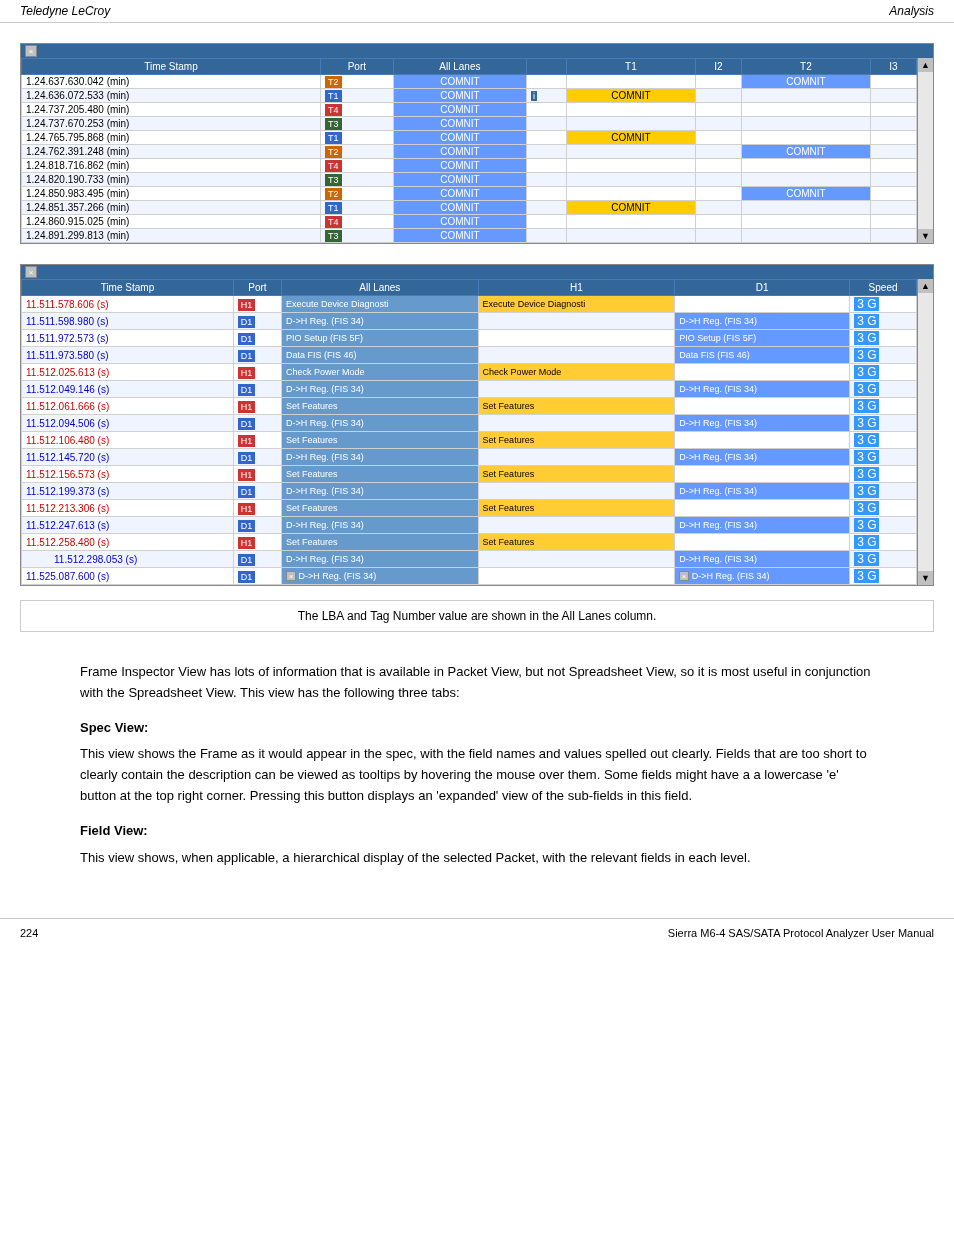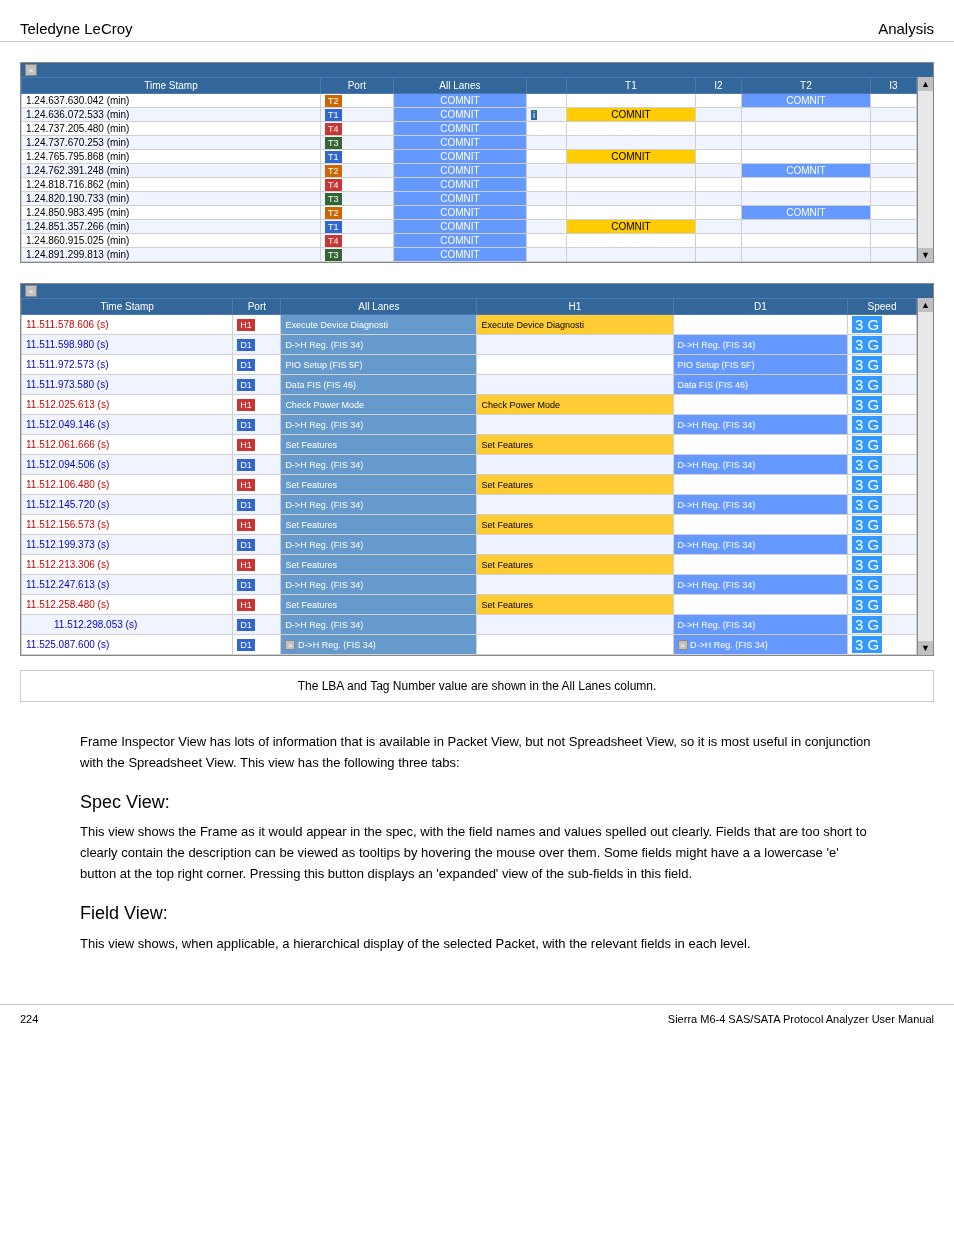--- a/index.html
+++ b/index.html
@@ -9,23 +9,24 @@
       background: #fff;
       color: #000;
       width: 954px;
       min-height: 1235px;
     }
 
     
     .page-header {
       display: flex;
       justify-content: space-between;
-      padding: 20px 20px 4px 20px;
+      padding: 4px 20px 4px 20px;
       border-bottom: 1px solid #ccc;
-      font-size: 15px;
+      font-size: 12px;
+      font-style: italic;
     }
 
     
     .page-content {
       padding: 10px 20px;
     }
 
     
     .table-container {
       border: 1px solid #888;
@@ -91,21 +92,21 @@
     .port-d1 { background: #3366cc !important; color: white; font-size: 9px; padding: 1px 3px; }
 
     .cell-commit { background: #6699ff !important; color: white; font-size: 9px; text-align: center; }
     .cell-highlight { background: #ffcc00 !important; color: #000; font-size: 9px; text-align: center; }
     .cell-blue { background: #6699ff !important; color: white; font-size: 9px; text-align: center; }
 
     .speed-badge {
       background: #3399ff;
       color: white;
       padding: 0 3px;
-      font-size: 15px;
+      font-size: 12px;
       text-align: center;
     }
 
     
     .caption-line {
       border: 1px solid #ccc;
       padding: 8px 20px;
       text-align: center;
       font-size: 12px;
       margin-bottom: 20px;
@@ -114,22 +115,22 @@
 
     
     .body-text {
       padding: 10px 60px 20px 60px;
       font-size: 13px;
       line-height: 1.6;
       color: #000;
     }
 
     .section-heading {
-      font-weight: normal;
-      font-size: 18px;
+      font-weight: bold;
+      font-size: 13px;
       margin-top: 14px;
       margin-bottom: 6px;
     }
 
     
     .page-footer {
       display: flex;
       justify-content: space-between;
       padding: 8px 20px;
       border-top: 1px solid #ccc;

